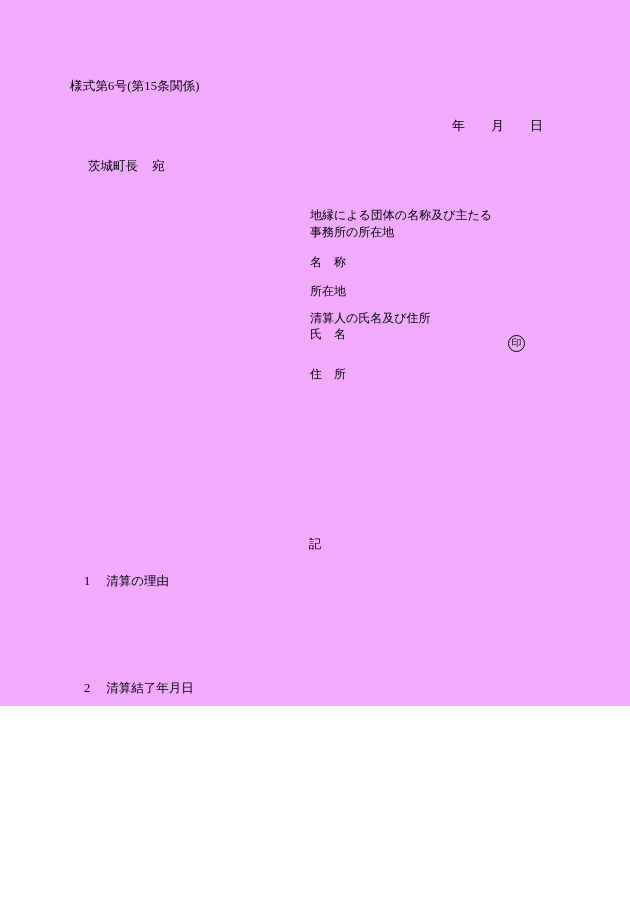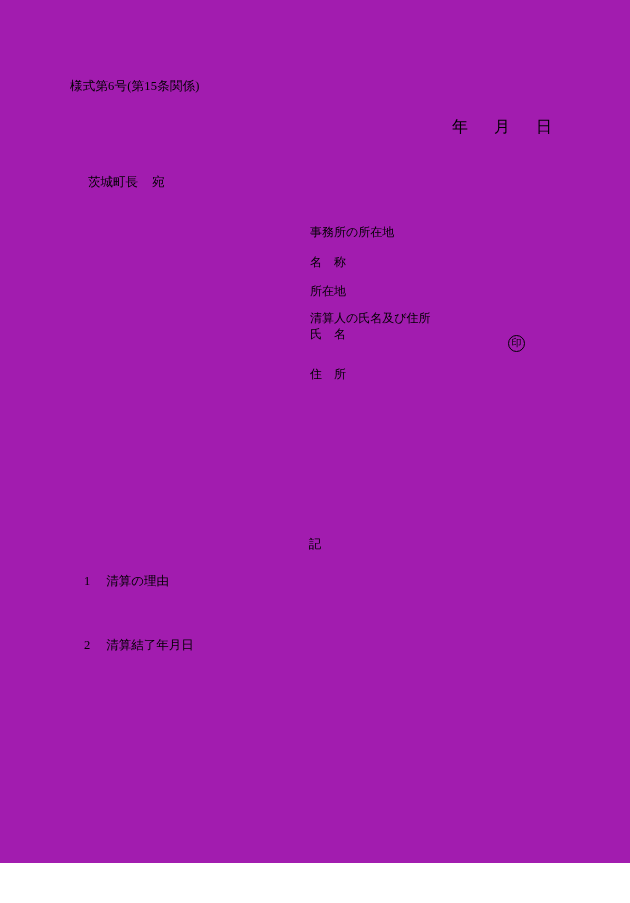--- a/index.html
+++ b/index.html
@@ -7,22 +7,22 @@
     padding: 0;
     background: #ffffff;
   }
   body {
     font-family: "Liberation Serif", "DejaVu Serif", serif;
     color: #000000;
   }
   .page {
     position: relative;
     width: 630px;
-    height: 863px;
-    background: #a21caf;
+    height: 706px;
+    background: #f0abfc;
     overflow: hidden;
   }
   .doc {
     position: absolute;
     left: 0;
     top: 0;
     width: 630px;
     height: 903px;
   }
   .form-number {
@@ -30,31 +30,31 @@
     left: 70px;
     top: 78px;
     font-size: 12.5px;
     letter-spacing: 0.2px;
     white-space: nowrap;
   }
   .date-line {
     position: absolute;
     left: 452px;
     top: 117px;
-    font-size: 16px;
+    font-size: 13px;
     white-space: nowrap;
   }
   .date-line span.sep {
     display: inline-block;
     width: 26px;
   }
   .addressee {
     position: absolute;
     left: 88px;
-    top: 174px;
+    top: 158px;
     font-size: 12.5px;
     white-space: nowrap;
   }
   .addressee .gap {
     display: inline-block;
     width: 14px;
   }
   .block-right {
     position: absolute;
     left: 310px;
@@ -121,38 +121,39 @@
     left: 84px;
     font-size: 12.5px;
     white-space: nowrap;
     text-align: right;
   }
   .item .num-gap {
     display: inline-block;
     width: 16px;
   }
   .i1 { top: 573px; }
-  .i2 { top: 637px; }
+  .i2 { top: 680px; }
 </style>
 </head>
 <body>
 
 <div class="page">
   <div class="doc">
 
     <div class="form-number">様式第6号(第15条関係)</div>
 
     <div class="date-line">
       <span>年</span><span class="sep"></span><span>月</span><span class="sep"></span><span>日</span>
     </div>
 
     <div class="addressee">
       <span>茨城町長</span><span class="gap"></span><span>宛</span>
     </div>
 
+    <div class="block-right b1">地縁による団体の名称及び主たる</div>
 
     <div class="block-right b2">事務所の所在地</div>
 
     <div class="block-right b3">名　称</div>
 
     <div class="block-right b4">所在地</div>
 
     <div class="block-right b5">清算人の氏名及び住所</div>
 
     <div class="block-right b6">氏　名</div>

